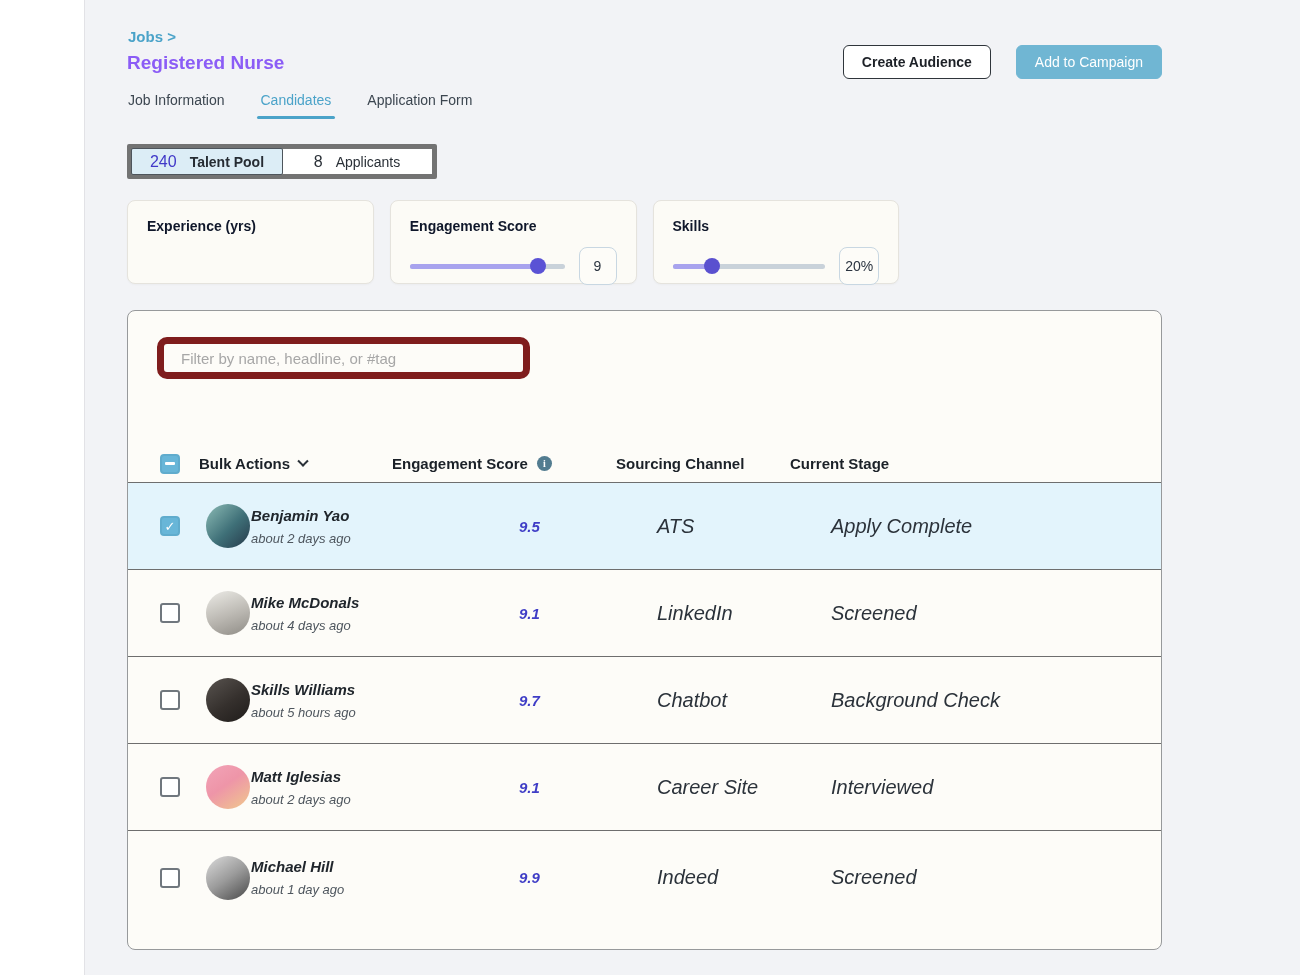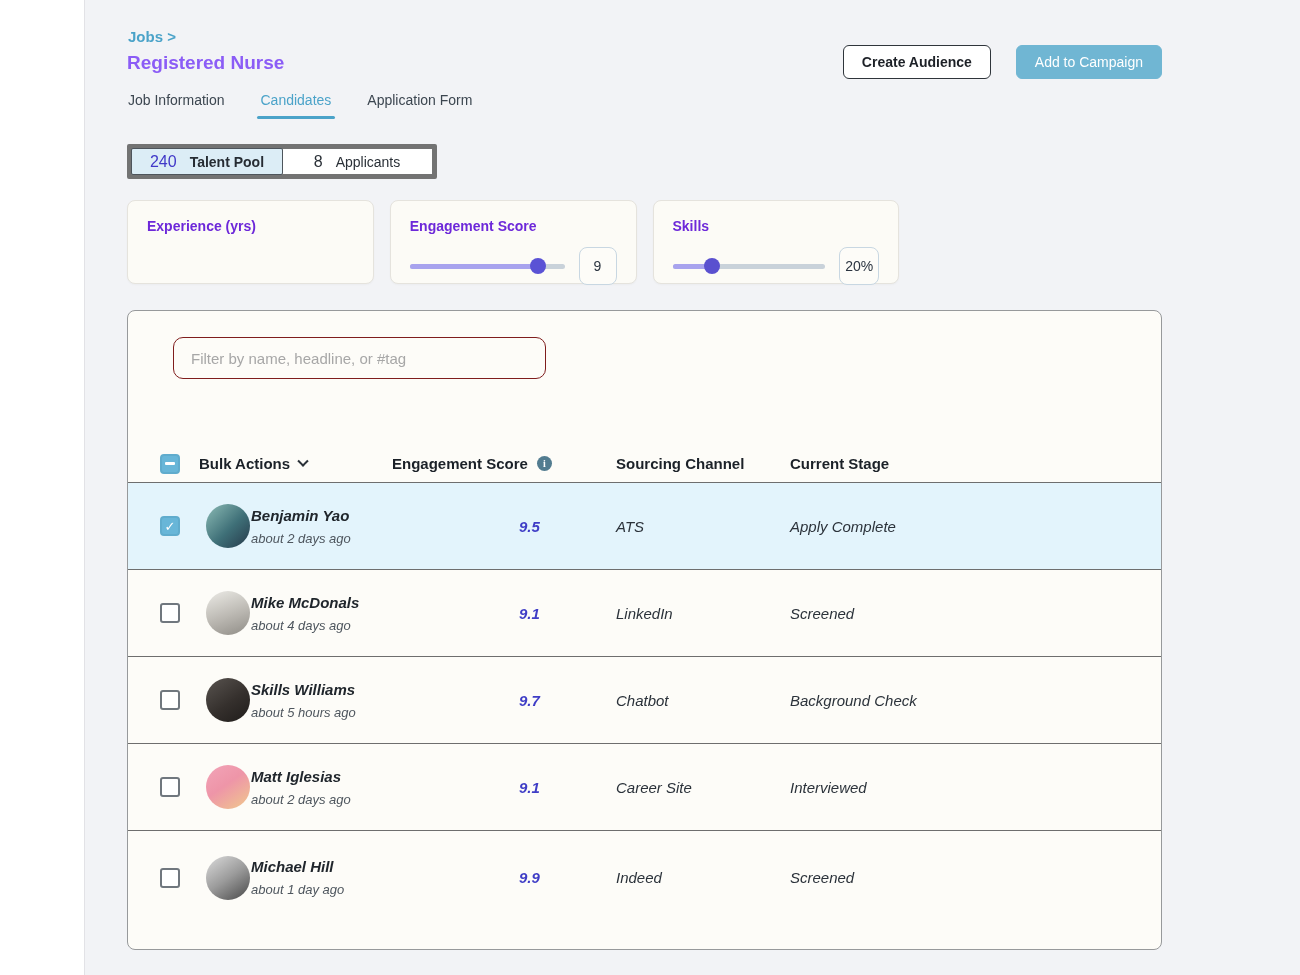--- a/index.html
+++ b/index.html
@@ -36,37 +36,37 @@
   .pool-seg.active { background:#dcedf6; border:1px solid #4e555c; margin:-1px; border-radius:2px; z-index:1; }
   .pool-seg.active .count { color:#4038c8; }
   .pool-seg .seg-label { color:#262c33; font-weight:600; }
   .pool-seg:not(.active) .seg-label { font-weight:400; color:#2a3037; }
 
   
   .filters { position:absolute; top:200px; left:0; width:1035px;
     display:grid; grid-template-columns:repeat(4,1fr); gap:16px; }
   .filter-card { background:#fcfbf6; border:1px solid #e5e3dd; border-radius:8px; height:84px;
     padding:17px 19px 0 19px; box-shadow:0 1px 2px rgba(0,0,0,0.03); }
-  .filter-label { font-size:14px; font-weight:600; color:#6d28d9; }
+  .filter-label { font-size:14px; font-weight:600; color:#0f172a; }
   .slider-row { display:flex; align-items:center; gap:14px; margin-top:13px; }
   .slider { flex:1; position:relative; height:16px; display:flex; align-items:center; cursor:pointer; }
   .slider .track { width:100%; height:5px; background:#c9d2da; border-radius:3px; }
   .slider .fill { position:absolute; left:0; top:5.5px; height:5px; background:#a8a3ee; border-radius:3px; }
   .slider .thumb { position:absolute; top:0; width:16px; height:16px; border-radius:50%;
     background:#5a52d5; transform:translateX(-50%); }
   .value-box { min-width:38px; height:38px; padding:0 5px; background:#fdfcf8;
     border:1px solid #c8d7e2; border-radius:8px; display:flex; align-items:center;
     justify-content:center; font-size:14px; color:#2b3440; }
 
   
   .table-card { position:absolute; top:310px; left:0; width:1035px; height:640px;
     background:#fdfcf8; border:1px solid #97999b; border-radius:8px; overflow:hidden; }
   .search-input { position:absolute; top:26px; left:29px; width:373px; height:42px;
-    background:transparent; border:1px solid #7f1d1d; border-radius:10px; padding:0 17px;
-    font-size:15px; color:#3c4650; font-family:inherit; outline:none;margin-left:16px; }
+    background:transparent; border:7px solid #7f1d1d; border-radius:10px; padding:0 17px;
+    font-size:15px; color:#3c4650; font-family:inherit; outline:none; }
   .search-input::placeholder { color:#a7a7a7; }
 
   .thead { position:absolute; top:134px; left:0; right:0; height:37px;
     display:grid; grid-template-columns:39px 193px 224px 174px 1fr; padding:0 32px;
     align-items:center; }
   .th { font-size:15px; font-weight:700; color:#1b2128; display:flex; align-items:center; gap:9px; }
 
   .rows { position:absolute; top:171px; left:0; right:0; }
   .t-row { display:grid; grid-template-columns:46px 45px 141px 224px 174px 1fr; padding:0 32px;
     align-items:center; height:87px; border-top:1px solid #6e6e6e; cursor:pointer;font-style:italic; }
@@ -88,21 +88,21 @@
   .avatar { width:44px; height:44px; border-radius:50%; }
   .avatar.a0 { background:linear-gradient(135deg,#8dbcb6 0%,#3f7078 55%,#25394a 100%); }
   .avatar.a1 { background:linear-gradient(160deg,#ecebe6 0%,#bbb8b2 55%,#8f8c86 100%); }
   .avatar.a2 { background:linear-gradient(145deg,#595450 0%,#35302d 55%,#1f1c1a 100%); }
   .avatar.a3 { background:linear-gradient(145deg,#f2a4b8 0%,#ee95a8 45%,#f0c98c 100%); }
   .avatar.a4 { background:linear-gradient(145deg,#dcdcdc 0%,#9b9b9b 50%,#474747 100%); }
 
   .cand-name { font-size:15px; font-weight:600; color:#20262c; }
   .cand-time { font-size:13px; color:#4e565e; margin-top:7px; }
   .score-cell { font-size:15px; font-weight:600; color:#3f3dc6; padding-left:127px; }
-  .text-cell { font-size:15px; color:#2b323a; }
+  .text-cell { font-size:20px; color:#2b323a;margin-left:41px; }
 </style>
 </head>
 <body>
 
 <div class="left-rail"></div>
 
 <div class="content">
 
   <a class="breadcrumb">Jobs &gt;</a>
   <h1 class="page-title">Registered Nurse</h1>

